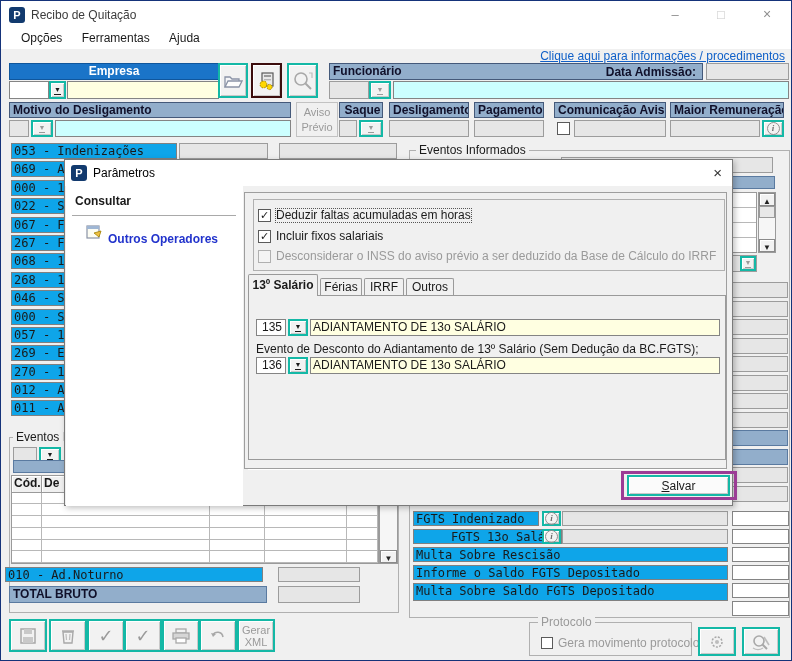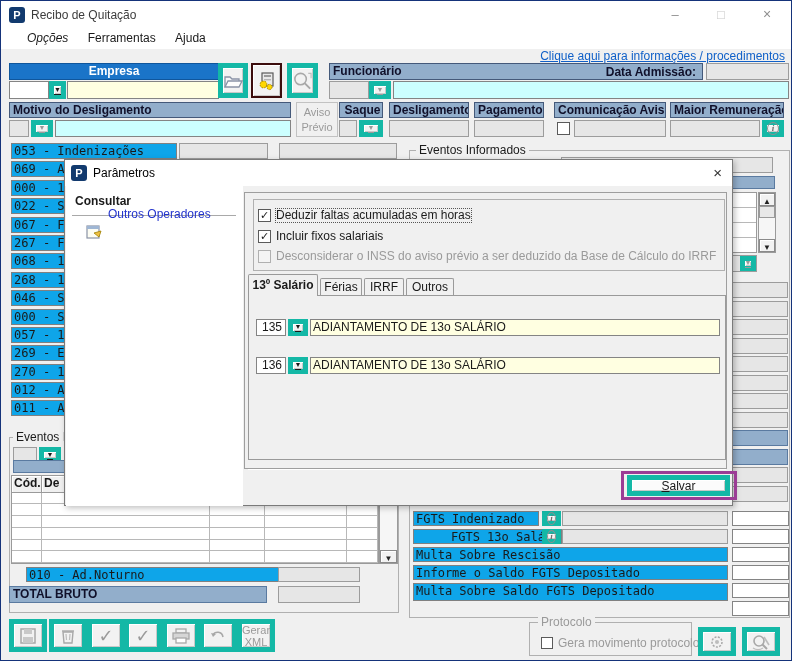--- a/index.html
+++ b/index.html
@@ -19,21 +19,21 @@
   
   .hdrB{background:#1a74c8;border:1px solid #0f569c;color:#fff;font-weight:bold;text-align:center;line-height:14px;}
   .hdrS{background:#92aecb;border:1px solid #44597a;color:#10102a;font-weight:bold;line-height:14px;padding-left:3px;white-space:nowrap;overflow:hidden;}
   
   .ed{border:1px solid #848484;background:#fff;line-height:15px;padding-left:2px;white-space:nowrap;overflow:hidden;}
   .cy{background:#ccffff;}
   .cr{background:#ffffe1;}
   .gy{background:#e6e6e6;border:1px solid #9c9c9c;}
   .bl{background:#92aecb;border:1px solid #5a7aa0;}
   
-  .btn{border:5px solid #14b8a6;background:#f2f2f2;
+  .btn{border:2px solid #14b8a6;background:#f2f2f2;
        box-shadow:inset 1px 1px 0 #ffffff,inset -1px -1px 0 #c9c9c9;
        display:flex;align-items:center;justify-content:center;}
   .btnfocus{border:2px solid #3c0d0d;}
   .dis{color:#9a9a9a;}
   .ddg::before{content:"▼";font-size:7px;line-height:7px;display:block;border-bottom:1px solid currentColor;padding-bottom:1px;}
   .sarr-u::before{content:"▲";font-size:8px;color:#222;}
   .sarr-d::before{content:"▼";font-size:8px;color:#222;}
   .info{width:13px;height:13px;border:1px solid #8f8f8f;border-radius:50%;
         font:italic bold 9px/11px "Liberation Serif",serif;color:#6d6d6d;text-align:center;}
   .info::before{content:"i";}
@@ -80,21 +80,21 @@
 
   <div class="abs titlebar">
     <div class="abs plogo" style="left:8px;top:6px;">P</div>
     <div class="abs" style="left:30px;top:7px;color:#3c3c3c;">Recibo de Quitação</div>
     <div class="abs wbtn" style="left:666px;top:6px;">–</div>
     <div class="abs wbtn" style="left:712px;top:6px;color:#c9c9c9;">□</div>
     <div class="abs wbtn" style="left:758px;top:6px;font-size:14px;">×</div>
   </div>
 
   <div class="abs menubar">
-    <span class="menuitem" style="margin-left:18px;font-style:italic;">Opções</span>
+    <span class="menuitem" style="margin-left:12px;">Opções</span>
     <span class="menuitem">Ferramentas</span>
     <span class="menuitem">Ajuda</span>
   </div>
 
   <div class="abs linkbar">
     <span class="linktext">Clique aqui para informações / procedimentos</span>
   </div>
 
   <div class="abs hdrB" style="left:8px;top:62px;width:210px;height:17px;">Empresa</div>
   <div class="abs ed" style="left:8px;top:80px;width:40px;height:18px;"></div>
@@ -247,21 +247,21 @@
   </div>
   <div class="abs sb" style="left:378px;top:474px;width:19px;height:89px;justify-content:space-between;">
     <div class="sbbtn">
         <span class="sarr-u"></span>
       </div>
     <div class="sbbtn">
         <span class="sarr-d"></span>
       </div>
   </div>
 
-  <div class="abs lrow" style="left:25px;top:566px;width:258px;height:15px;">010 - Ad.Noturno</div>
+  <div class="abs lrow" style="left:4px;top:566px;width:258px;height:15px;">010 - Ad.Noturno</div>
   <div class="abs gy" style="left:277px;top:566px;width:82px;height:15px;"></div>
   <div class="abs bl" style="left:8px;top:585px;width:258px;height:17px;font-weight:bold;color:#10102a;line-height:15px;padding-left:3px;">TOTAL BRUTO</div>
   <div class="abs gy" style="left:277px;top:585px;width:82px;height:17px;"></div>
 
   <div class="abs btn" style="left:8px;top:618px;width:38px;height:33px;">
     <svg width="18" height="18" viewBox="0 0 18 18">
       <rect x="2" y="2" width="14" height="14" fill="none" stroke="#a8a8a8" stroke-width="1.5"></rect>
       <rect x="5" y="2" width="8" height="5" fill="#c9c9c9"></rect>
       <rect x="4" y="10" width="10" height="6" fill="#c9c9c9"></rect>
     </svg>
@@ -388,21 +388,21 @@
     </div>
 
     <div class="navpane">
       <div class="abs" style="left:9px;top:8px;font-weight:bold;">Consultar</div>
       <div class="abs" style="left:6px;top:29px;width:164px;border-top:1px solid #a9a9a9;"></div>
       <svg class="abs" style="left:20px;top:38px;" width="16" height="16" viewBox="0 0 16 16">
         <rect x="1" y="2" width="12" height="12" fill="#fdfdf3" stroke="#8a93a6" stroke-width="1.2"></rect>
         <rect x="1" y="2" width="12" height="3" fill="#9fb6d4"></rect>
         <path d="M8 9 L15 7 L13 13 Z" fill="#f0c040" stroke="#a08000" stroke-width="0.8"></path>
       </svg>
-      <div class="abs navlink" style="left:42px;top:21px;">Outros Operadores</div>
+      <div class="abs navlink" style="left:42px;top:46px;font-weight:bold;">Outros Operadores</div>
     </div>
 
     <div class="cpanel"></div>
 
     <div class="abs" style="left:188px;top:39px;width:472px;height:72px;border:1px solid #b0b0b0;"></div>
     <div class="abs cb checked" style="left:193px;top:49px;"></div>
     <div class="abs focusdot" style="left:211px;top:49px;line-height:13px;">Deduzir faltas acumuladas em horas</div>
     <div class="abs cb checked" style="left:193px;top:70px;"></div>
     <div class="abs" style="left:211px;top:70px;line-height:13px;">Incluir fixos salariais</div>
     <div class="abs cb cbdis" style="left:193px;top:90px;"></div>
@@ -413,20 +413,21 @@
     <div class="tab" style="left:299px;top:118px;width:40px;height:18px;">IRRF</div>
     <div class="tab" style="left:341px;top:118px;width:48px;height:18px;">Outros</div>
 
     <div class="tpanel" style="left:183px;top:135px;width:478px;height:165px;">
       <div class="abs ed" style="left:7px;top:23px;width:30px;height:17px;text-align:center;">135</div>
       <div class="abs btn" style="left:39px;top:23px;width:20px;height:17px;">
           <span class="ddg"></span>
         </div>
       <div class="abs ed cr" style="left:61px;top:23px;width:410px;height:17px;">ADIANTAMENTO DE 13o SALÁRIO</div>
 
+      <div class="abs" style="left:7px;top:46px;">Evento de Desconto do Adiantamento de 13º Salário (Sem Dedução da BC.FGTS);</div>
       <div class="abs ed" style="left:7px;top:61px;width:30px;height:17px;text-align:center;">136</div>
       <div class="abs btn" style="left:39px;top:61px;width:20px;height:17px;">
           <span class="ddg"></span>
         </div>
       <div class="abs ed cr" style="left:61px;top:61px;width:410px;height:17px;">ADIANTAMENTO DE 13o SALÁRIO</div>
     </div>
 
     <div class="abs sep" style="left:183px;top:308px;width:478px;height:2px;"></div>
     <div class="abs btn" style="left:562px;top:315px;width:103px;height:21px;background:#fbfbfb;">
       <span class="uline" style="display:block;">Salvar</span>

